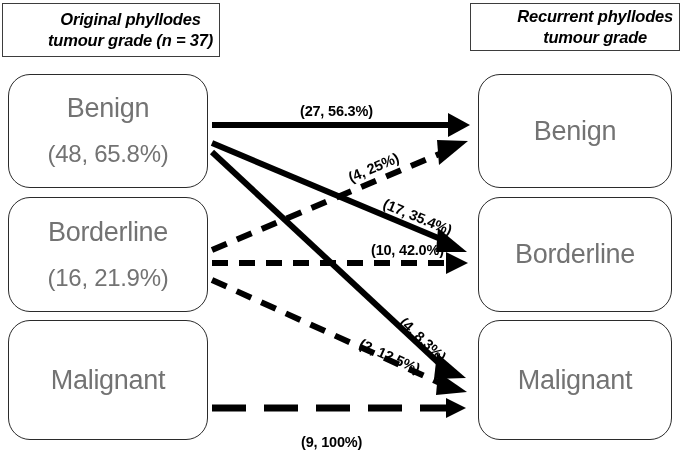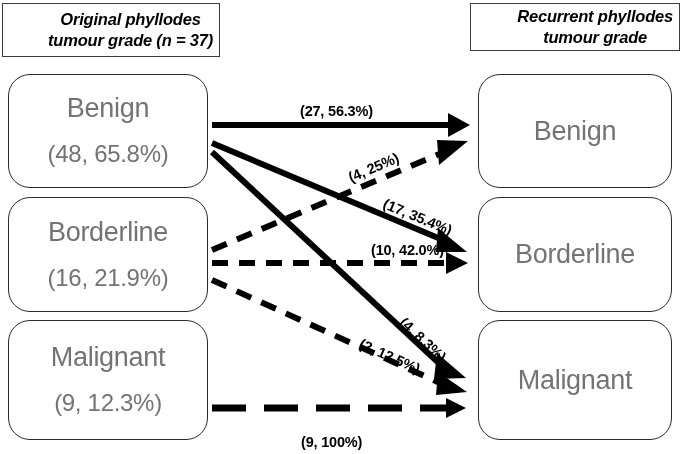--- a/index.html
+++ b/index.html
@@ -125,21 +125,20 @@
     <div class="node-sub">(48, 65.8%)</div>
   </div>
 
   <div class="node-box left" id="node-orig-borderline">
     <div class="node-title">Borderline</div>
     <div class="node-sub">(16, 21.9%)</div>
   </div>
 
   <div class="node-box left" id="node-orig-malignant">
     <div class="node-title">Malignant</div>
-    <div class="node-sub">(9, 12.3%)</div>
   </div>
 
   <div class="node-box right" id="node-rec-benign">
     <div class="node-title">Benign</div>
   </div>
 
   <div class="node-box right" id="node-rec-borderline">
     <div class="node-title">Borderline</div>
   </div>
 

